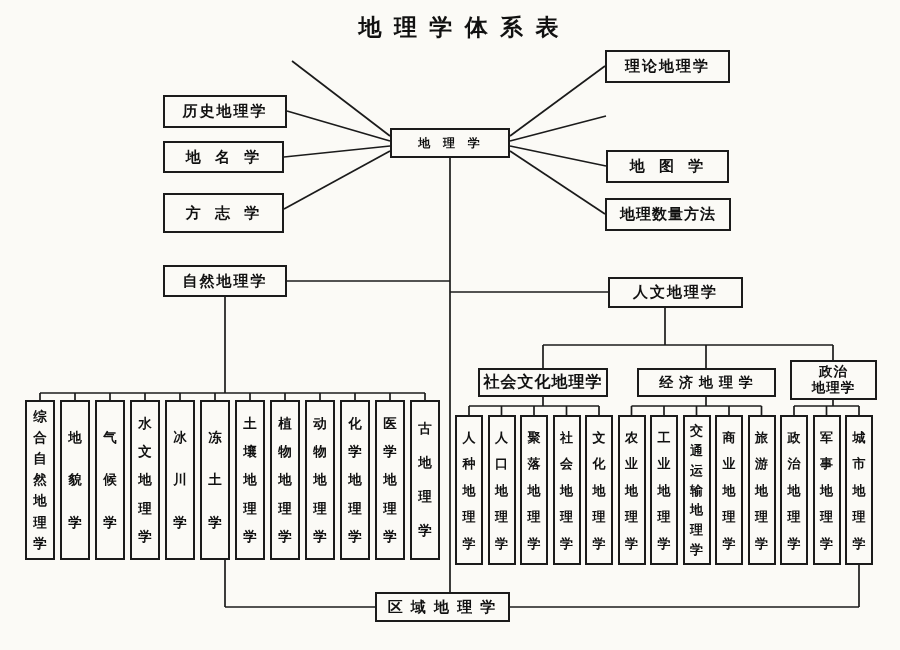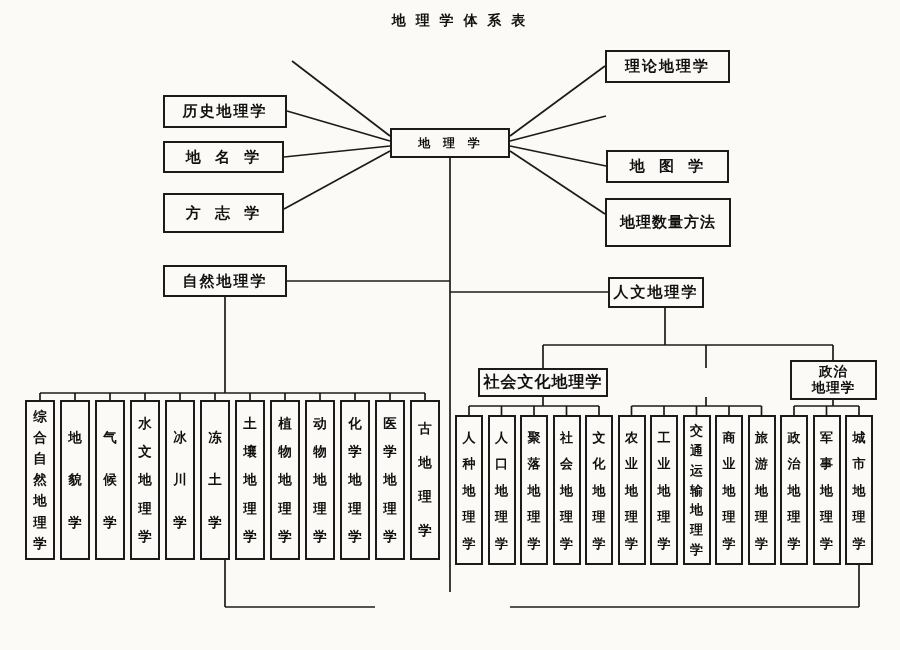--- a/index.html
+++ b/index.html
@@ -10,21 +10,21 @@
     color:#111;
   }
   .canvas {
     position:relative; width:900px; height:650px;
     background:#fbfaf6; overflow:hidden;
   }
   .wires { position:absolute; left:0; top:0; pointer-events:none; }
   .wires line { stroke:#1b1b1b; stroke-width:1.7; }
   .title {
     position:absolute; left:310px; top:12px; width:300px;
-    text-align:center; font-weight:700; font-size:14px;
+    text-align:center; font-weight:700; font-size:23px;
     letter-spacing:3px; white-space:pre;
   }
   .box {
     position:absolute; border:2px solid #1b1b1b; background:#fbfaf6;
     display:flex; align-items:center; justify-content:center;
     font-weight:700; font-size:15px; letter-spacing:2px; white-space:pre;
   }
   .box.two-line {
     flex-direction:column; line-height:1.2; font-size:13.5px; letter-spacing:1px;
   }
@@ -113,26 +113,27 @@
   <div class="title">地 理 学 体 系 表</div>
 
   <div class="box" style="left:390px; top:128px; width:120px; height:30px; font-size:12px;">地  理  学</div>
 
   <div class="box" style="left:163px; top:95px;  width:124px; height:33px;">历史地理学</div>
   <div class="box" style="left:163px; top:141px; width:121px; height:32px;">地  名  学</div>
   <div class="box" style="left:163px; top:193px; width:121px; height:40px;">方  志  学</div>
 
   <div class="box" style="left:605px; top:50px;  width:125px; height:33px;">理论地理学</div>
   <div class="box" style="left:606px; top:150px; width:123px; height:33px;">地  图  学</div>
-  <div class="box" style="left:605px; top:198px; width:126px; height:49px; letter-spacing:1px;">地理数量方法</div>
+  <div class="box" style="left:605px; top:198px; width:126px; height:33px; letter-spacing:1px;">地理数量方法</div>
 
   <div class="box" style="left:163px; top:265px; width:124px; height:32px;">自然地理学</div>
-  <div class="box" style="left:608px; top:277px; width:96px; height:31px;">人文地理学</div>
+  <div class="box" style="left:608px; top:277px; width:135px; height:31px;">人文地理学</div>
 
   <div class="box" style="left:478px; top:368px; width:130px; height:29px; font-size:16px; letter-spacing:1px;">社会文化地理学</div>
+  <div class="box" style="left:637px; top:368px; width:139px; height:29px; font-size:14px; letter-spacing:1px;">经 济 地 理 学</div>
   <div class="box two-line" style="left:790px; top:360px; width:87px; height:40px;">
     <div>政治</div>
     <div>地理学</div>
   </div>
 
   <div class="vbox" style="left:25px;  top:400px; width:30px; height:160px;">
       <div class="vtext">
         <span>综</span>
         <span>合</span>
         <span>自</span>
@@ -348,14 +349,15 @@
   <div class="vbox narrow" style="left:845px;   top:415px; width:28px; height:150px;">
       <div class="vtext">
         <span>城</span>
         <span>市</span>
         <span>地</span>
         <span>理</span>
         <span>学</span>
       </div>
     </div>
 
+  <div class="box" style="left:375px; top:592px; width:135px; height:30px;">区 域 地 理 学</div>
 
 </div>
 
 </body></html>

